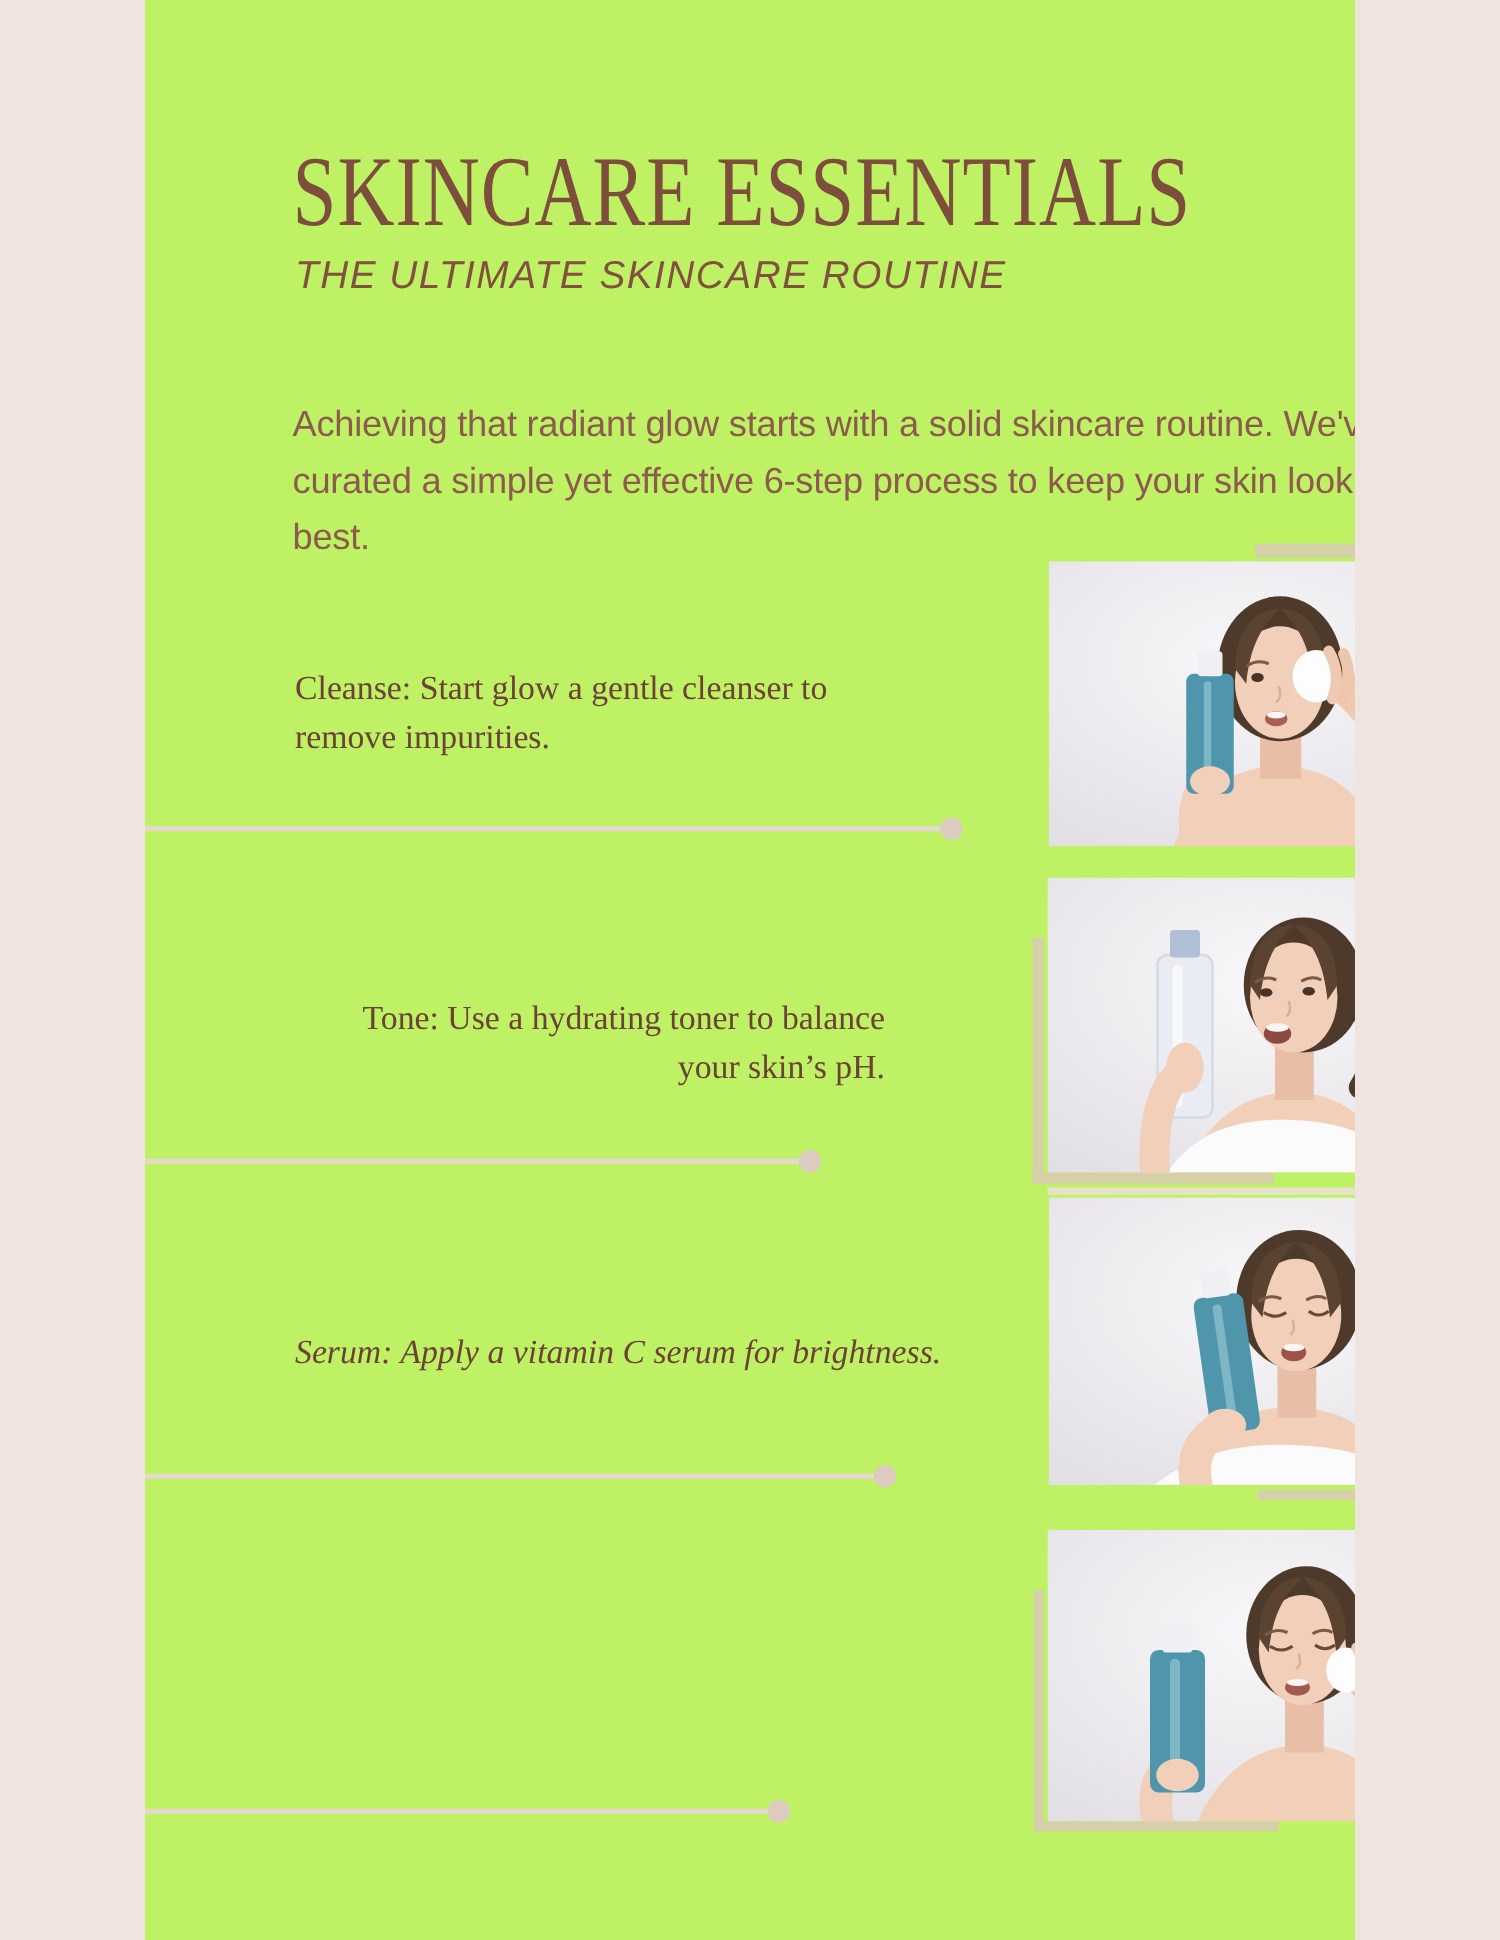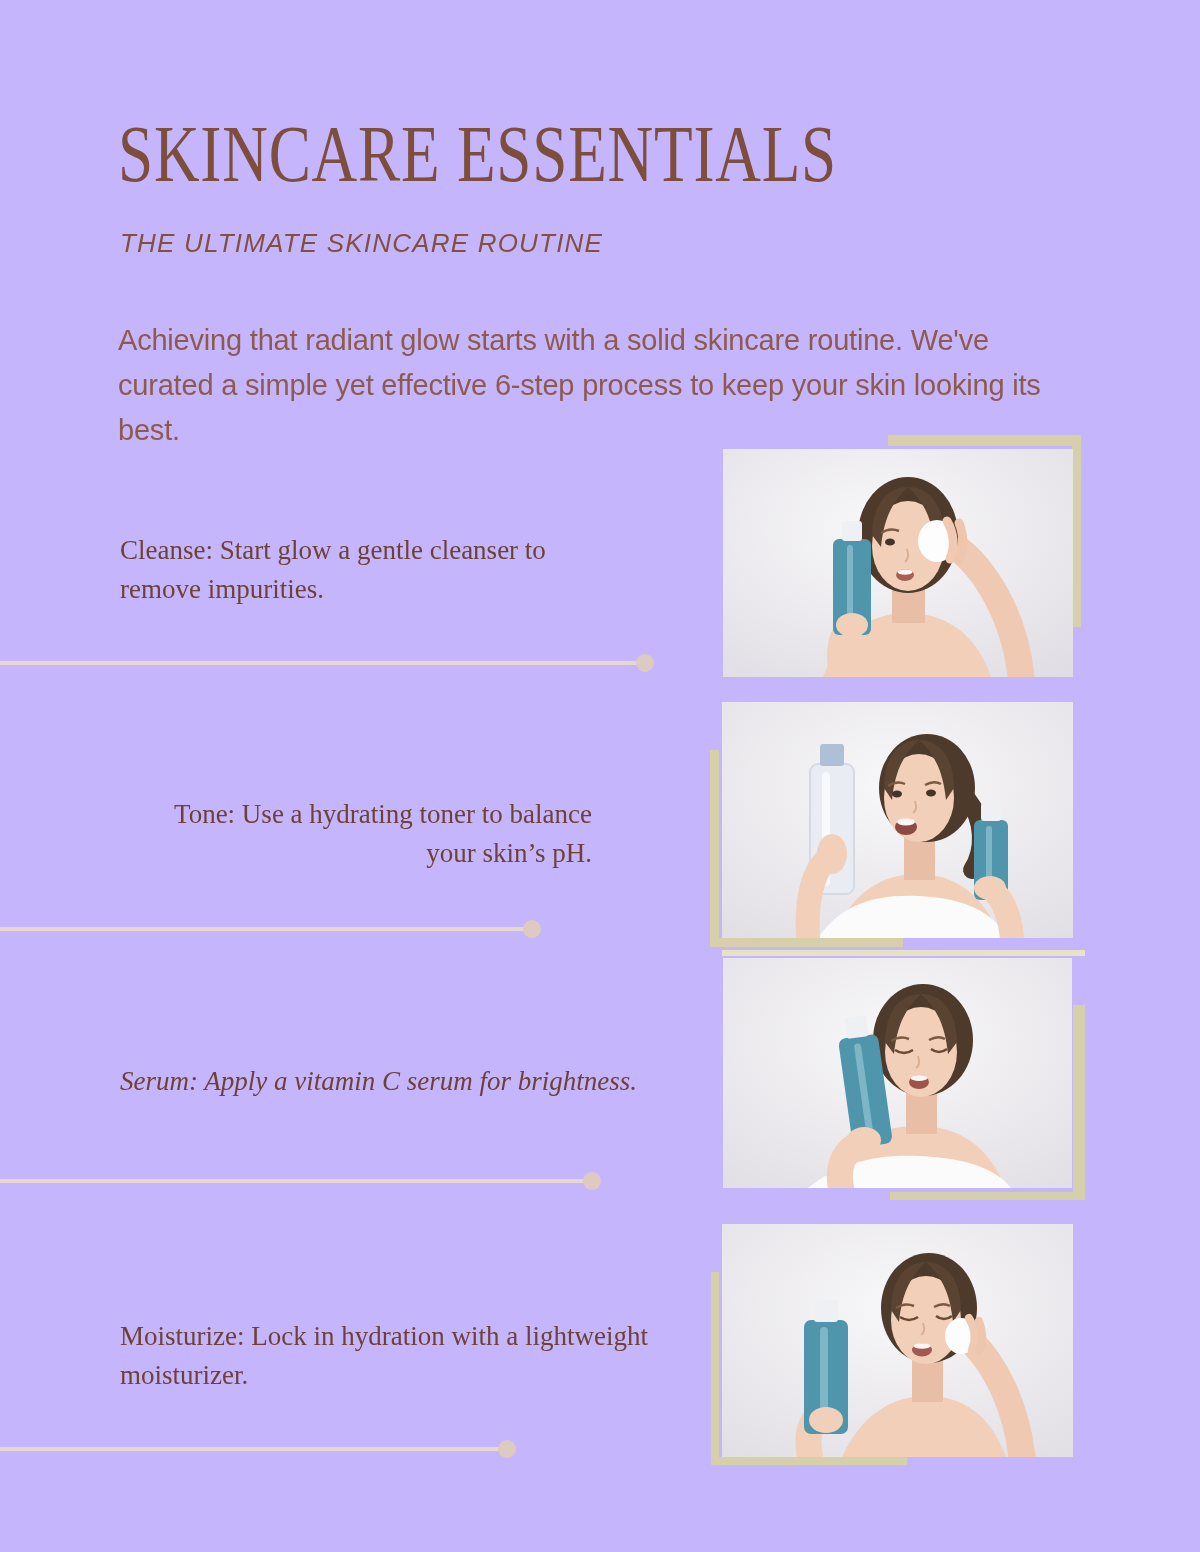--- a/index.html
+++ b/index.html
@@ -1,28 +1,28 @@
 <!DOCTYPE html>
 <html><head>
 <meta charset="utf-8">
 <style>
   html,body{margin:0;padding:0;background:#efe4e0;}
   .page{
-    position:relative;width:1200px;height:1552px;background:#c4b5fd;
+    position:relative;width:968px;height:1552px;background:#bef264;
     font-family:"Liberation Sans",sans-serif;overflow:hidden;margin:0 auto;
   }
   .title{
     position:absolute;left:118px;top:112px;margin:0;
     font-family:"Liberation Serif",serif;font-weight:400;
     font-size:80px;line-height:84px;color:#7d4e3c;letter-spacing:1px;
     transform:scaleX(0.79);transform-origin:0 0;white-space:nowrap;
   }
   .subtitle{
-    position:absolute;left:120px;top:228px;
-    font-style:italic;font-size:26px;letter-spacing:1.2px;color:#81503e;
+    position:absolute;left:120px;top:202px;
+    font-style:italic;font-size:31px;letter-spacing:1.2px;color:#81503e;
     white-space:nowrap;
   }
   .intro{
     position:absolute;left:118px;top:318px;width:940px;margin:0;
     font-size:29px;line-height:45px;color:#8d5b4d;letter-spacing:-0.2px;
   }
   .step{
     position:absolute;
     font-family:"Liberation Serif",serif;font-size:27px;line-height:39px;
     color:#6d4236;
@@ -61,21 +61,20 @@
 
 <div class="page">
 
   <h1 class="title">SKINCARE ESSENTIALS</h1>
   <div class="subtitle">THE ULTIMATE SKINCARE ROUTINE</div>
   <p class="intro">Achieving that radiant glow starts with a solid skincare routine. We've curated a simple yet effective 6-step process to keep your skin looking its best.</p>
 
   <div class="step s1">Cleanse: Start glow a gentle cleanser to remove impurities.</div>
   <div class="step s2">Tone: Use a hydrating toner to balance your skin’s pH.</div>
   <div class="step s3">Serum: Apply a vitamin C serum for brightness.</div>
-  <div class="step s4">Moisturize: Lock in hydration with a lightweight moisturizer.</div>
 
   <div class="divider d1">
       <span class="dot"></span>
     </div>
   <div class="divider d2">
       <span class="dot"></span>
     </div>
   <div class="divider d3">
       <span class="dot"></span>
     </div>

